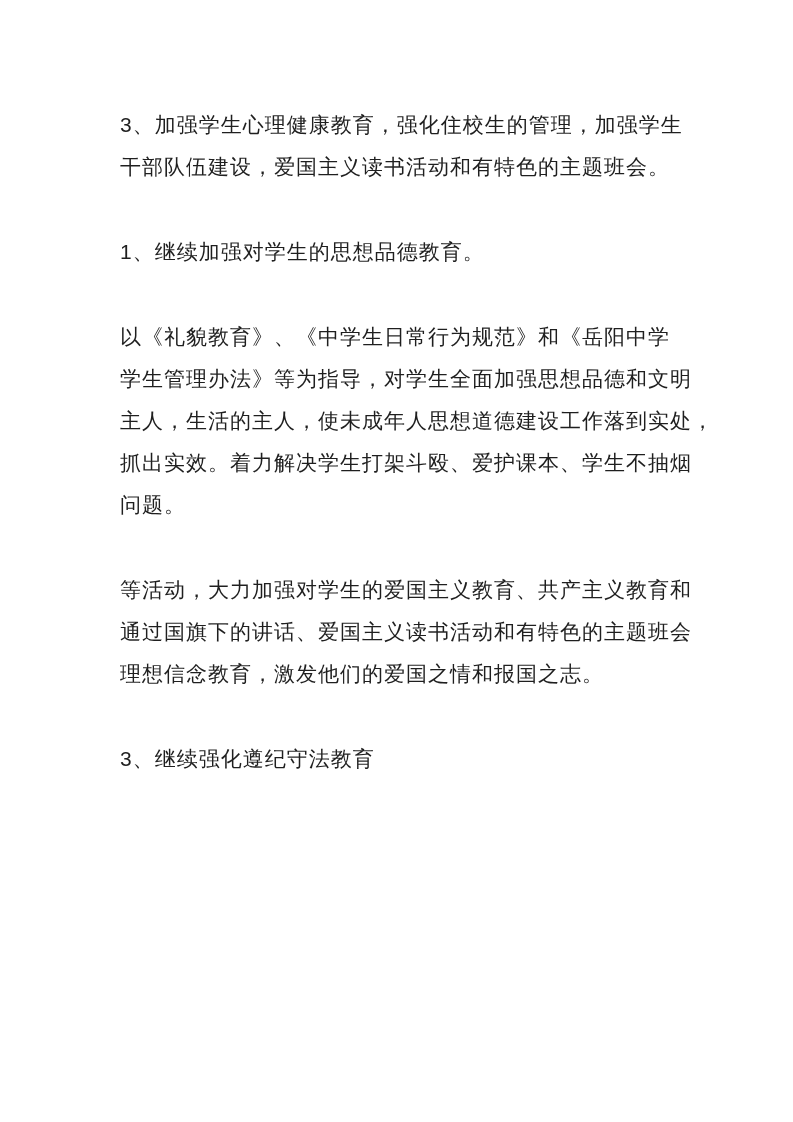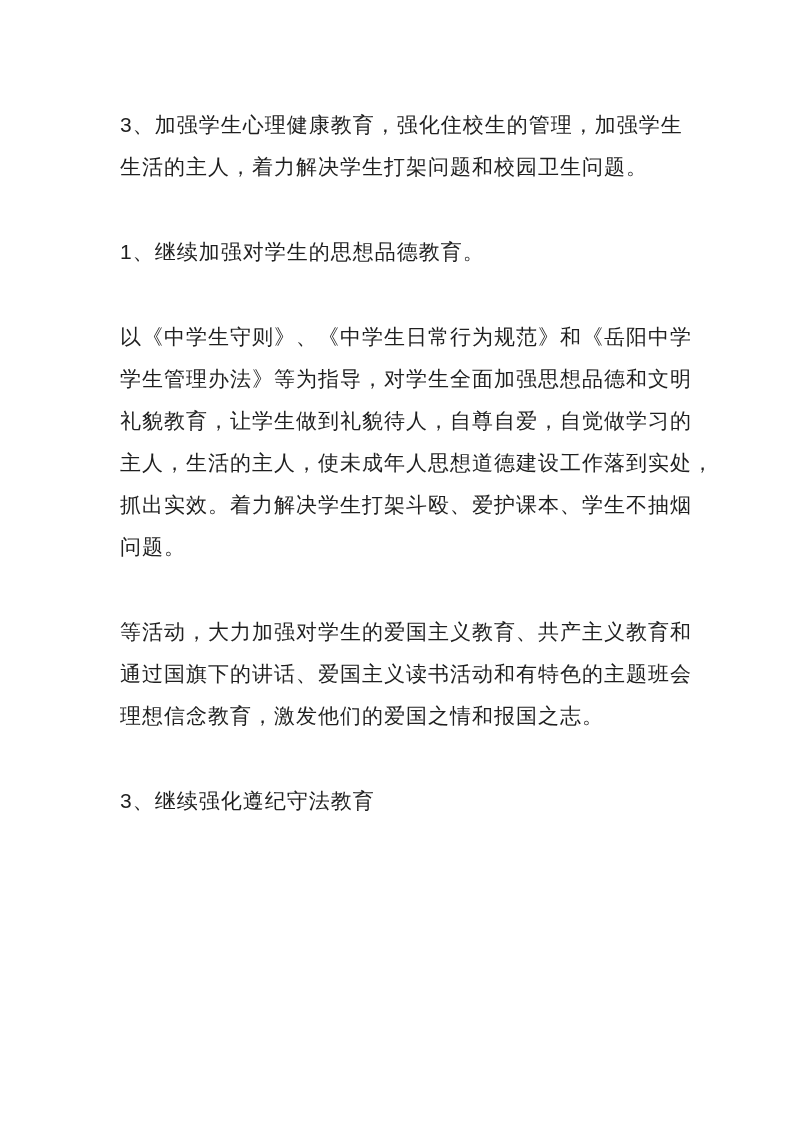--- a/index.html
+++ b/index.html
@@ -42,29 +42,28 @@
     font-weight: 400;
   }
 </style>
 </head>
 <body>
 
 <div class="page">
   <div class="content" id="document-content">
       <div class="para">
         <div class="line">3、加强学生心理健康教育，强化住校生的管理，加强学生</div>
-        <div class="line">生活的主人，着力解决学生打架问题和校园卫生问题。</div>
+        <div class="line">干部队伍建设，爱国主义读书活动和有特色的主题班会。</div>
       </div>
       <div class="para">
         <div class="line">1、继续加强对学生的思想品德教育。</div>
       </div>
       <div class="para">
-        <div class="line">以《中学生守则》、《中学生日常行为规范》和《岳阳中学</div>
+        <div class="line">以《礼貌教育》、《中学生日常行为规范》和《岳阳中学</div>
         <div class="line">学生管理办法》等为指导，对学生全面加强思想品德和文明</div>
-        <div class="line">礼貌教育，让学生做到礼貌待人，自尊自爱，自觉做学习的</div>
         <div class="line">主人，生活的主人，使未成年人思想道德建设工作落到实处，</div>
         <div class="line">抓出实效。着力解决学生打架斗殴、爱护课本、学生不抽烟</div>
         <div class="line">问题。</div>
       </div>
       <div class="para">
         <div class="line">等活动，大力加强对学生的爱国主义教育、共产主义教育和</div>
         <div class="line">通过国旗下的讲话、爱国主义读书活动和有特色的主题班会</div>
         <div class="line">理想信念教育，激发他们的爱国之情和报国之志。</div>
       </div>
       <div class="para">

